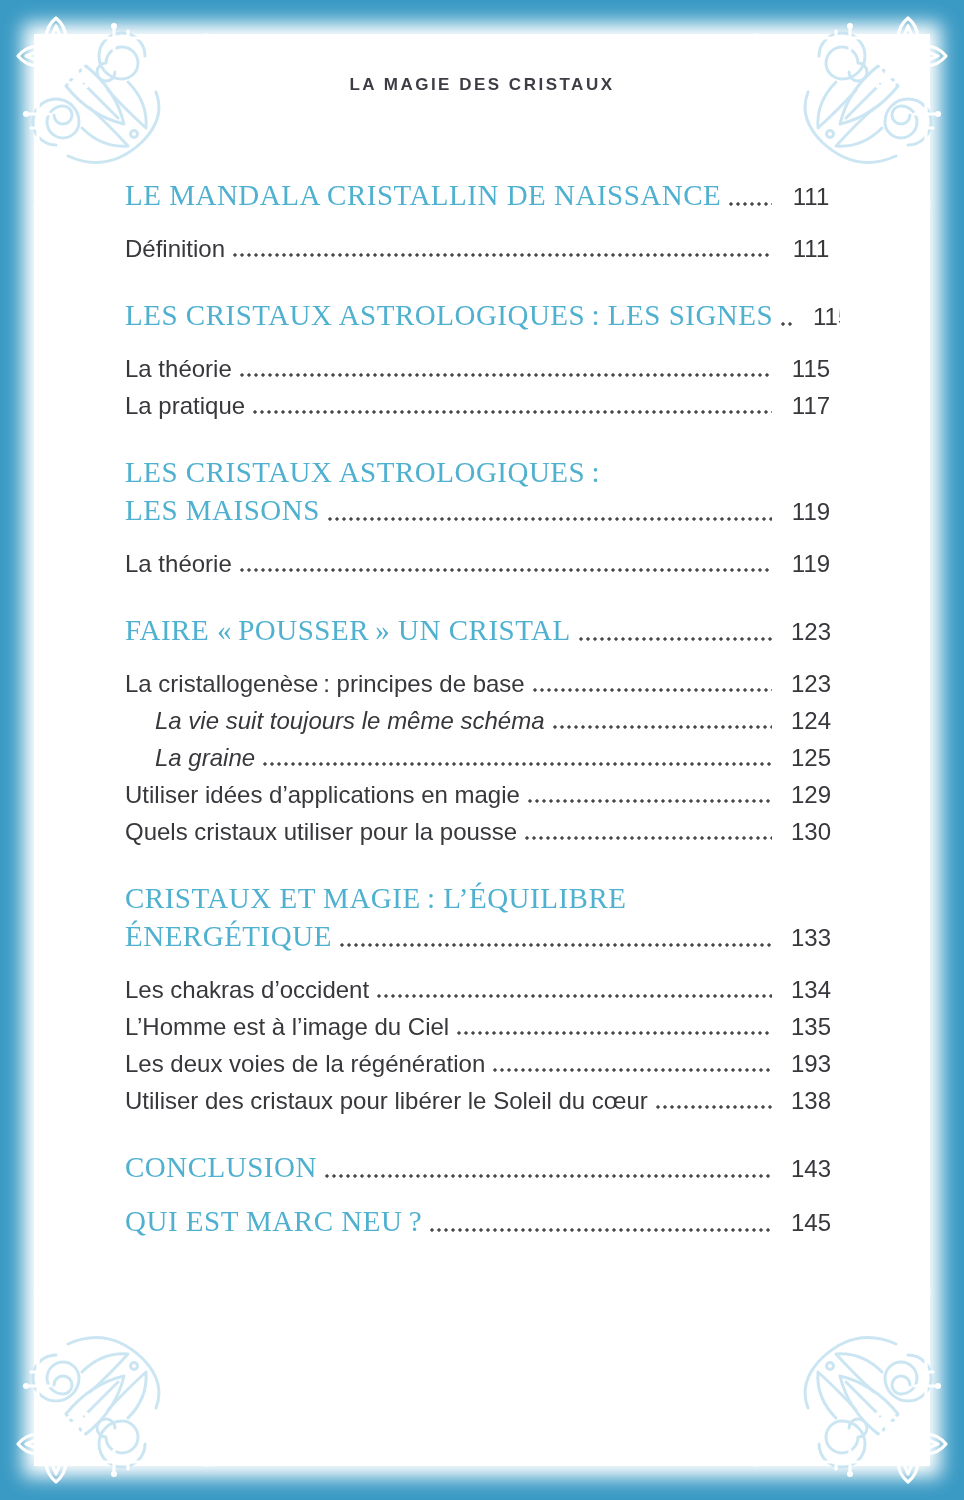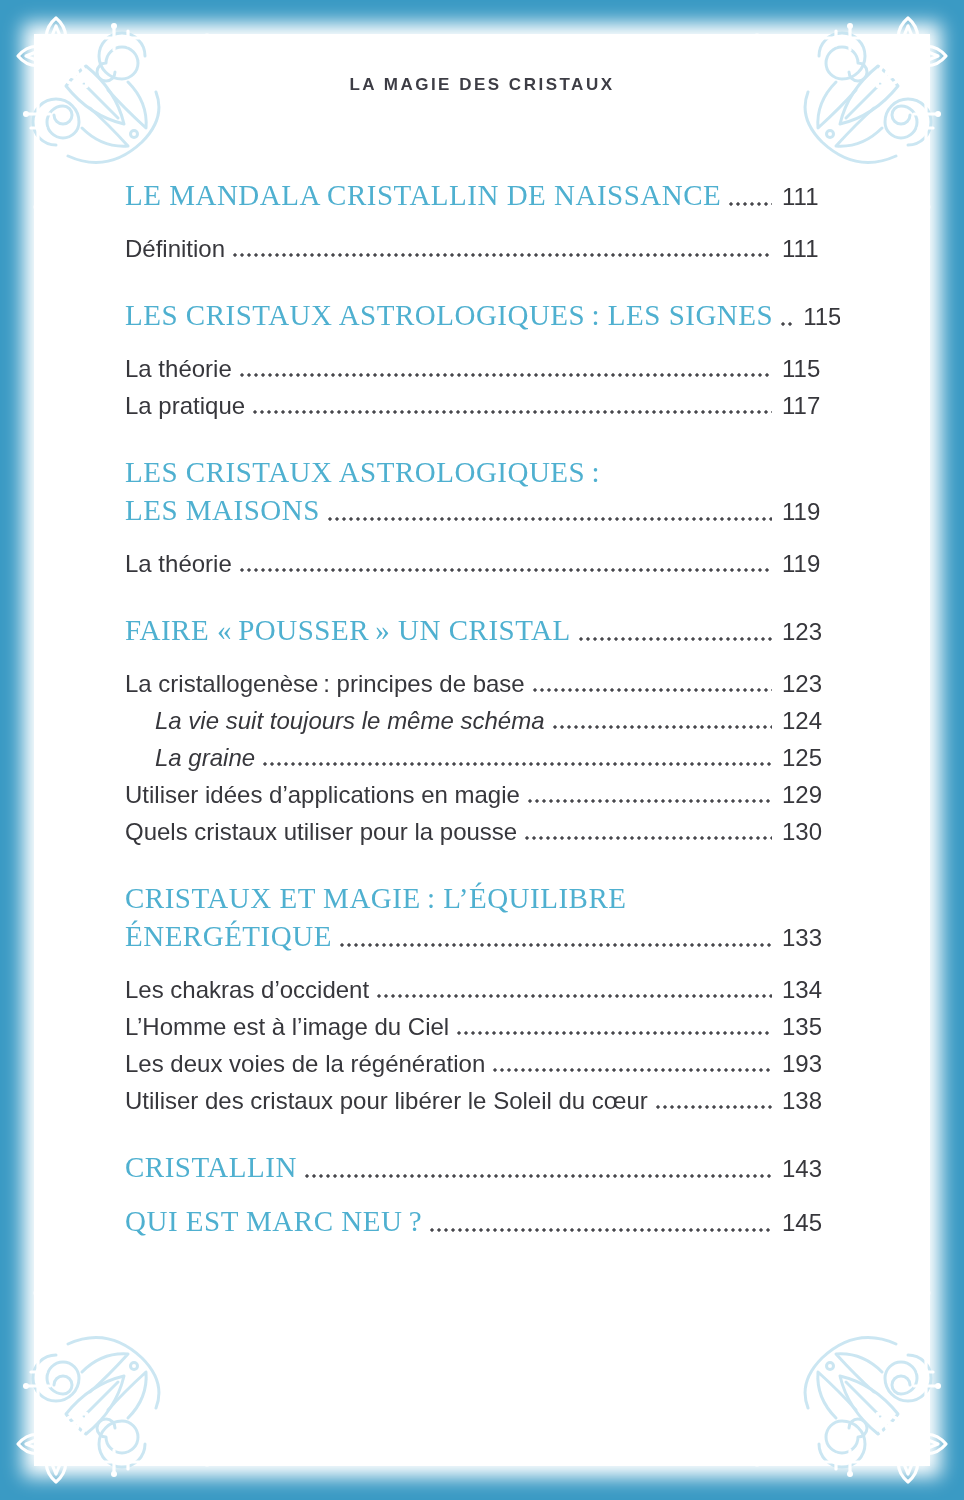--- a/index.html
+++ b/index.html
@@ -23,21 +23,21 @@
     font-size:17px;letter-spacing:2.5px;color:#3D3D45;z-index:3;font-weight:bold;}
   .row{display:flex;align-items:baseline;overflow:hidden;}
   .entry.h1{line-height:38px;margin-top:29px;margin-bottom:14px;}
   .entry.h1 + .entry.h1{margin-top:12px;}
   .entry.h1 .label,.entry.h1 .hline1{
     font-family:"Liberation Serif",serif;font-size:29px;color:var(--teal);
     letter-spacing:0.5px;white-space:nowrap;}
   .entry.sub{line-height:37px;}
   .entry.sub .label{font-size:24px;color:var(--dark);white-space:nowrap;text-align:right;}
   .entry.sub.it .label{font-style:italic;padding-left:30px;}
-  .pnum{font-size:24px;color:var(--dark);min-width:58px;text-align:left;flex:0 0 auto;}
+  .pnum{font-size:24px;color:var(--dark);min-width:58px;text-align:center;flex:0 0 auto;}
   .leader{flex:1 1 0;min-width:12px;height:4px;align-self:flex-end;margin:0 10px 10px 8px;
     background-image:radial-gradient(circle at 2px 2px,var(--dot) 1.4px,transparent 1.9px);
     background-size:7px 4px;background-repeat:repeat-x;background-position:left bottom;}
   svg .wg{stroke:#fff;stroke-width:3.2;fill:none;stroke-linecap:round;stroke-linejoin:round;}
   svg .fg{stroke:var(--faded);stroke-width:3;fill:none;stroke-linecap:round;stroke-linejoin:round;}
   svg .wfill{fill:#fff;stroke:none;}
 </style>
 </head>
 <body>
 
@@ -356,21 +356,21 @@
     <div class="entry sub">
       <div class="row">
         <span class="label">Utiliser des cristaux pour libérer le Soleil du cœur</span>
         <span class="leader"></span>
         <span class="pnum">138</span>
       </div>
     </div>
 
     <div class="entry h1">
       <div class="row">
-        <span class="label">CRISTALLIN</span>
+        <span class="label">CONCLUSION</span>
         <span class="leader"></span>
         <span class="pnum">143</span>
       </div>
     </div>
 
     <div class="entry h1">
       <div class="row">
         <span class="label">QUI EST MARC NEU ?</span>
         <span class="leader"></span>
         <span class="pnum">145</span>

